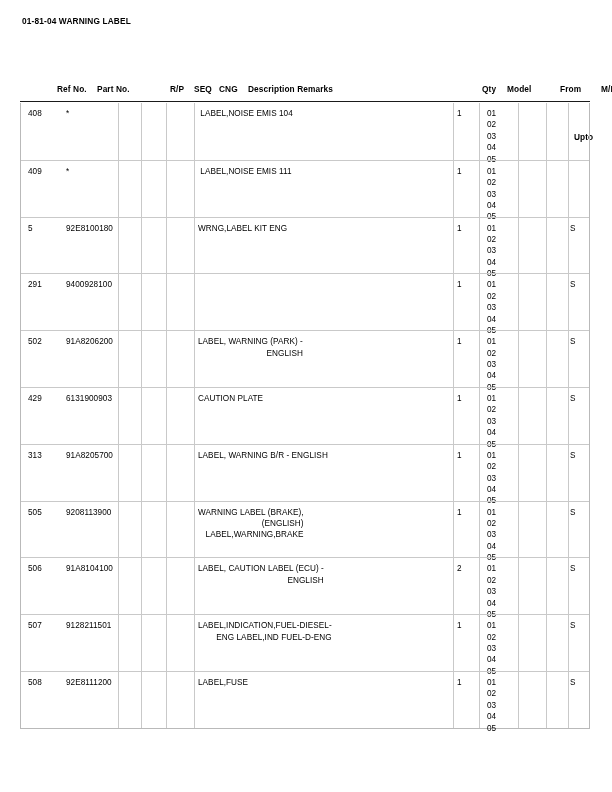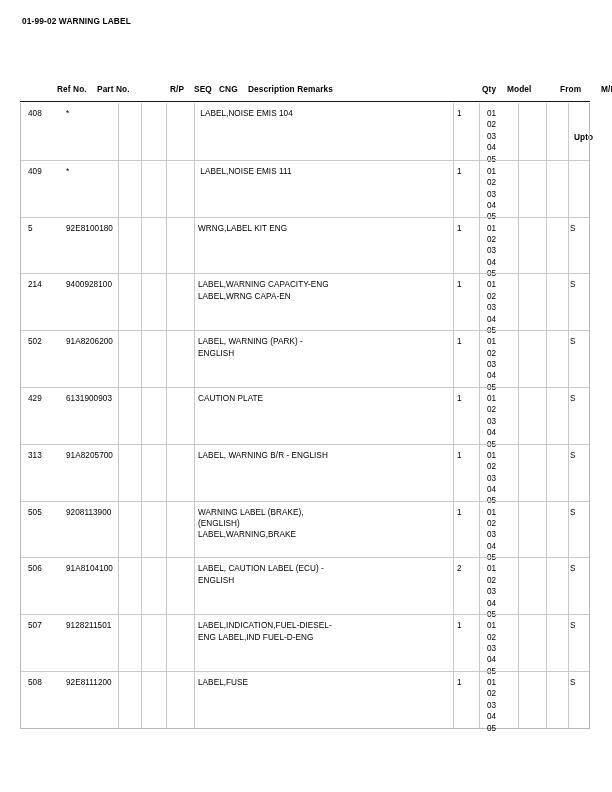--- a/index.html
+++ b/index.html
@@ -80,20 +80,21 @@
     border-left: 1px solid #b9b9b9;
     border-right: 1px solid #b9b9b9;
     border-bottom: 1px solid #b9b9b9;
     box-sizing: border-box;
   }
   .row {
     position: relative;
     height: 56.8px;
     border-top: 1px solid #c9c9c9;
     box-sizing: border-box;
+    text-align: right;
   }
   .row:first-child {
     border-top: none;
   }
   .cell {
     position: absolute;
     top: 5px;
     font-size: 8.2px;
     line-height: 11.4px;
     white-space: pre;
@@ -147,21 +148,21 @@
   .model-stack {
     line-height: 11.4px;
     margin-left: 6px;
   }
 </style>
 </head>
 <body>
 
 <div class="page">
 
-  <div class="doc-title">01-99-02 WARNING LABEL</div>
+  <div class="doc-title">01-81-04 WARNING LABEL</div>
 
 
   <div class="table">
 
     <div class="thead">
       <div class="th h-ref">Ref No.</div>
       <div class="th h-part">Part No.</div>
       <div class="th h-rp">R/P</div>
       <div class="th h-seq">SEQ</div>
       <div class="th h-cng">CNG</div>
@@ -256,27 +257,25 @@
         <div class="row">
           <div class="vsep v1"></div>
           <div class="vsep v2"></div>
           <div class="vsep v3"></div>
           <div class="vsep v4"></div>
           <div class="vsep v5"></div>
           <div class="vsep v6"></div>
           <div class="vsep v7"></div>
           <div class="vsep v8"></div>
           <div class="vsep v9"></div>
-          <div class="cell c-ref">214</div>
+          <div class="cell c-ref">291</div>
           <div class="cell c-part">9400928100</div>
           <div class="cell c-rp"></div>
           <div class="cell c-seq"></div>
           <div class="cell c-cng"></div>
-          <div class="cell c-desc">LABEL,WARNING CAPACITY-ENG
-LABEL,WRNG CAPA-EN</div>
           <div class="cell c-qty">1</div>
           <div class="cell c-model model-stack">01
 02
 03
 04
 05</div>
           <div class="cell c-from"></div>
           <div class="cell c-upto"></div>
           <div class="cell c-mr">S</div>
         </div>

